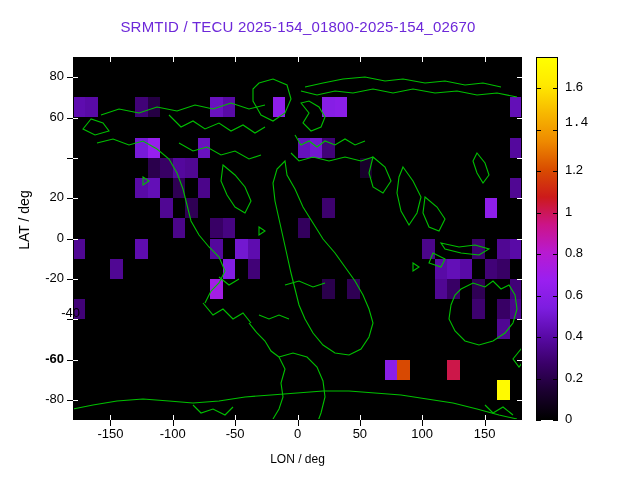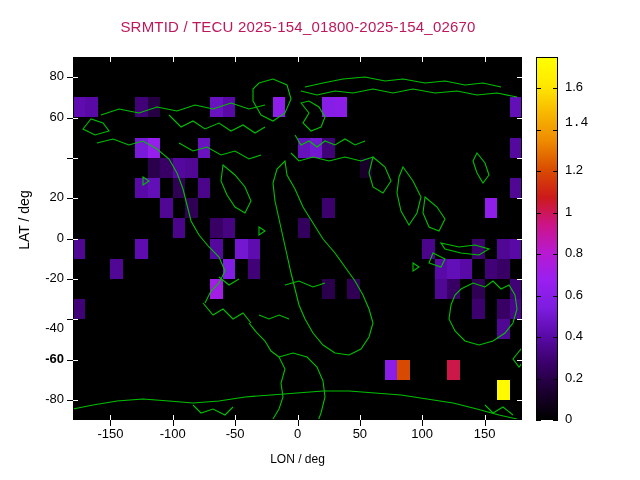--- a/index.html
+++ b/index.html
@@ -1,21 +1,21 @@
 <!DOCTYPE html>
 <html><head>
 <meta charset="utf-8">
 <style>
   html,body{margin:0;padding:0;background:#ffffff;}
   body{width:640px;height:480px;overflow:hidden;
        font-family:"Liberation Sans","DejaVu Sans",sans-serif;color:#000;}
   #root{position:relative;width:640px;height:480px;}
 
   .title{position:absolute;left:0;top:18px;width:596px;text-align:center;
-         font-size:15px;letter-spacing:.2px;color:#be185d;}
+         font-size:15px;letter-spacing:.2px;color:#6d28d9;}
 
   
   #plot{position:absolute;left:73px;top:57px;width:449px;height:363px;
         background:#000;overflow:hidden;}
   #plot .frame{position:absolute;inset:0;border:1px solid #000;box-sizing:border-box;}
 
   .cell{position:absolute;}
   #coast{position:absolute;left:0;top:0;width:449px;height:363px;pointer-events:none;}
 
   
@@ -195,21 +195,21 @@
       <div class="ytick inner" style="top: 198.167px;"></div>
       <div class="ytick inner2" style="top: 198.167px;"></div>
       <div class="ylab" style="top: 238.5px;">0</div>
       <div class="ytick " style="top: 238.5px;"></div>
       <div class="ytick inner" style="top: 238.5px;"></div>
       <div class="ytick inner2" style="top: 238.5px;"></div>
       <div class="ylab" style="top: 278.833px;">-20</div>
       <div class="ytick " style="top: 278.833px;"></div>
       <div class="ytick inner" style="top: 278.833px;"></div>
       <div class="ytick inner2" style="top: 278.833px;"></div>
-      <div class="ylab" style="top: 329px;">-40</div>
+      <div class="ylab" style="top: 314px; margin-left: 16px;">-40</div>
       <div class="ytick " style="top: 319.167px;"></div>
       <div class="ytick inner" style="top: 319.167px;"></div>
       <div class="ytick inner2" style="top: 319.167px;"></div>
       <div class="ylab" style="top: 359.5px; font-weight: bold;">-60</div>
       <div class="ytick " style="top: 359.5px;"></div>
       <div class="ytick inner" style="top: 359.5px;"></div>
       <div class="ytick inner2" style="top: 359.5px;"></div>
       <div class="ylab" style="top: 399.833px;">-80</div>
       <div class="ytick " style="top: 399.833px;"></div>
       <div class="ytick inner" style="top: 399.833px;"></div>

